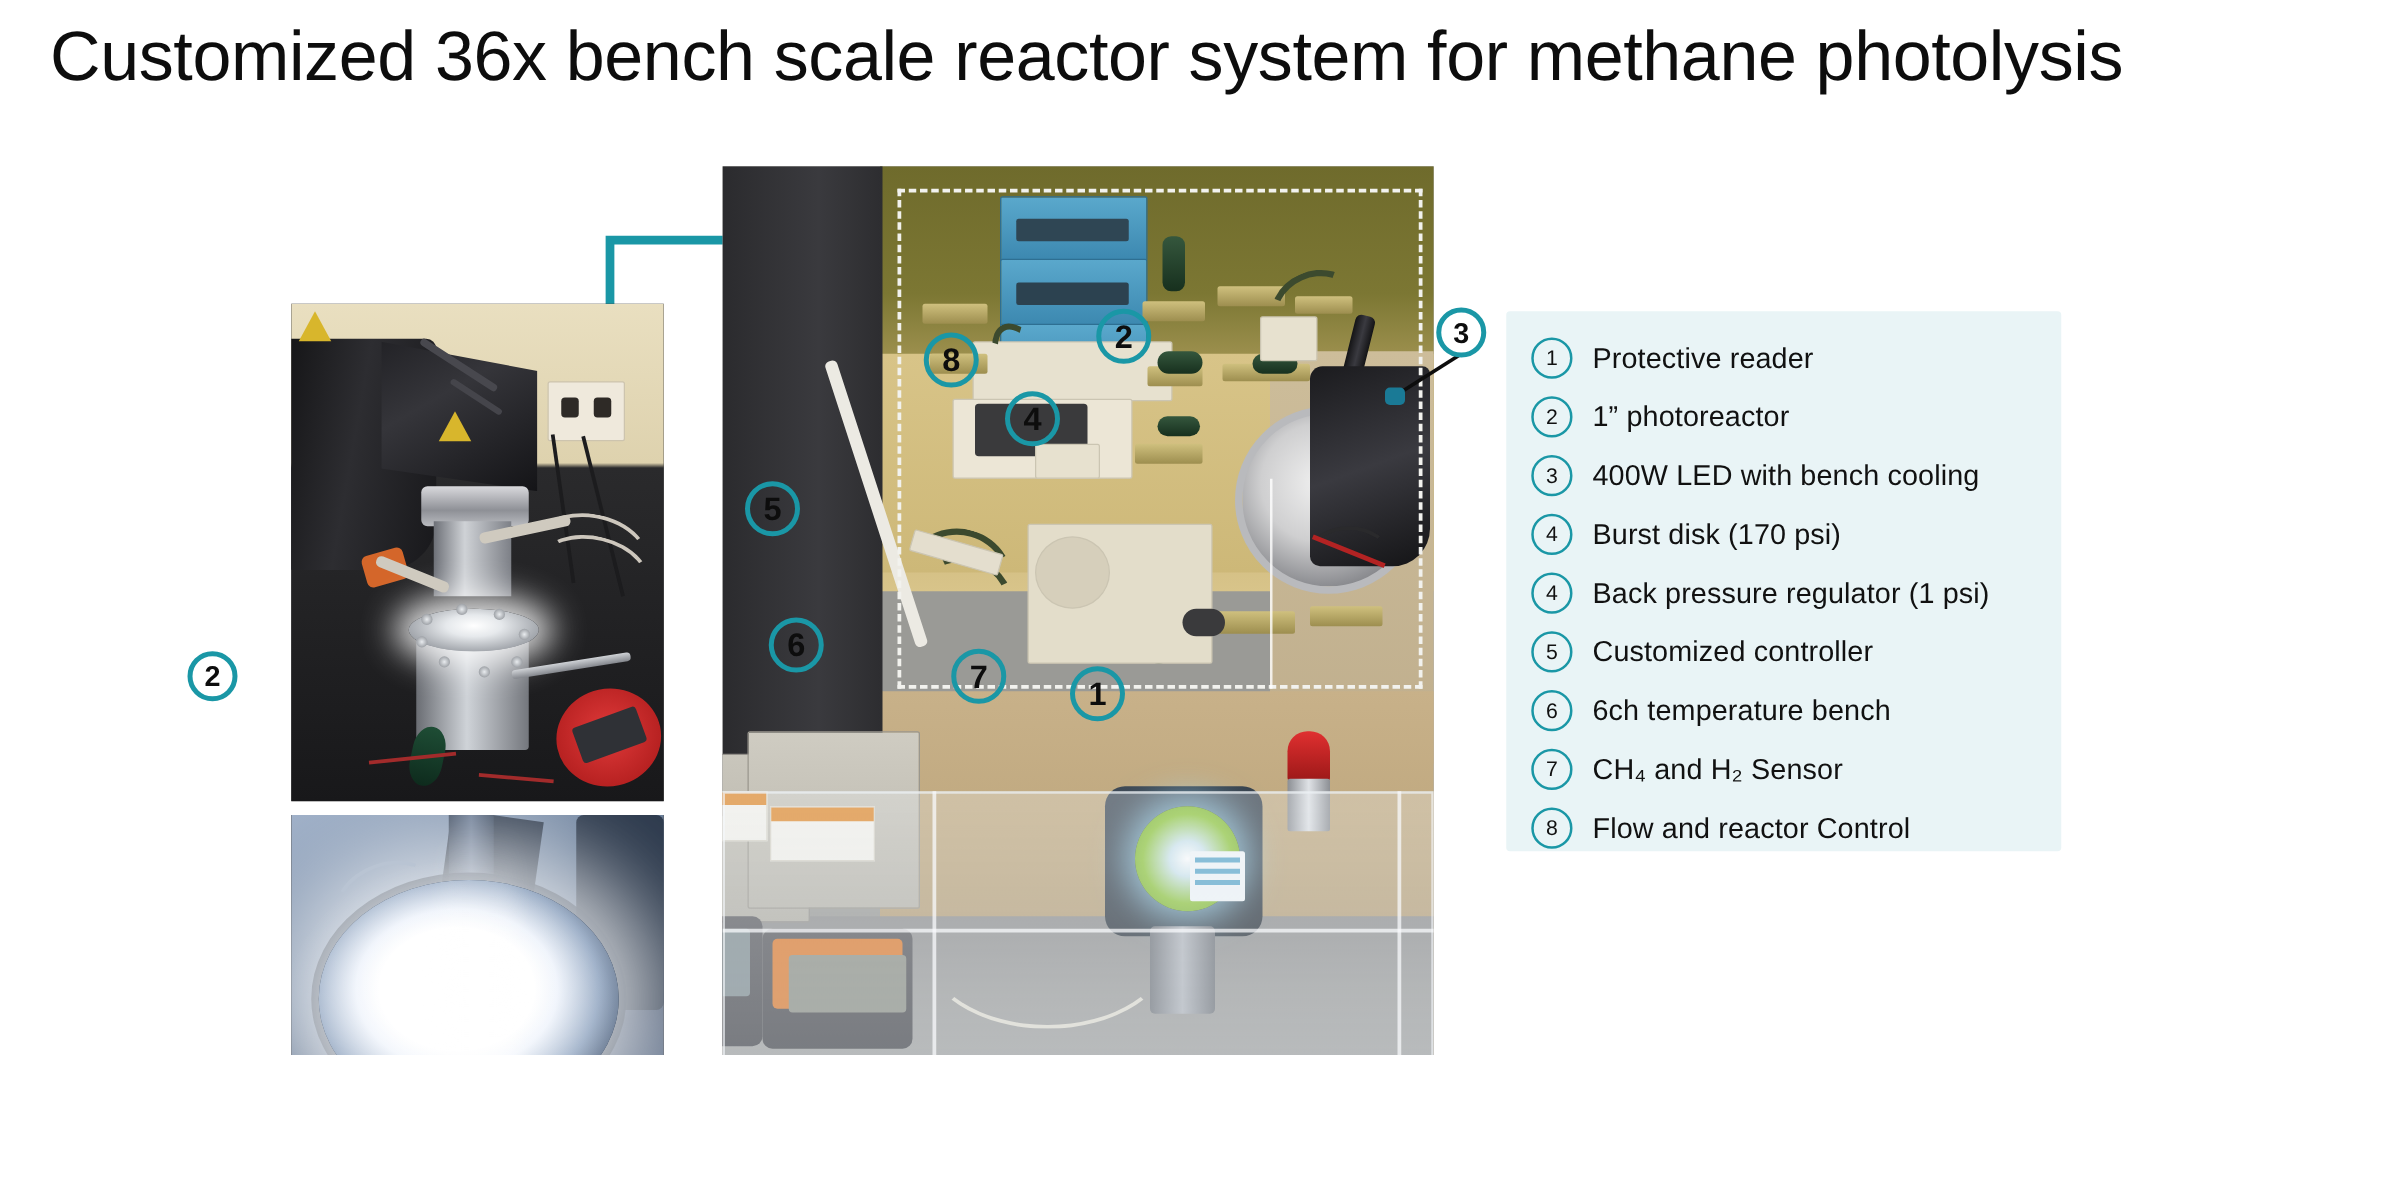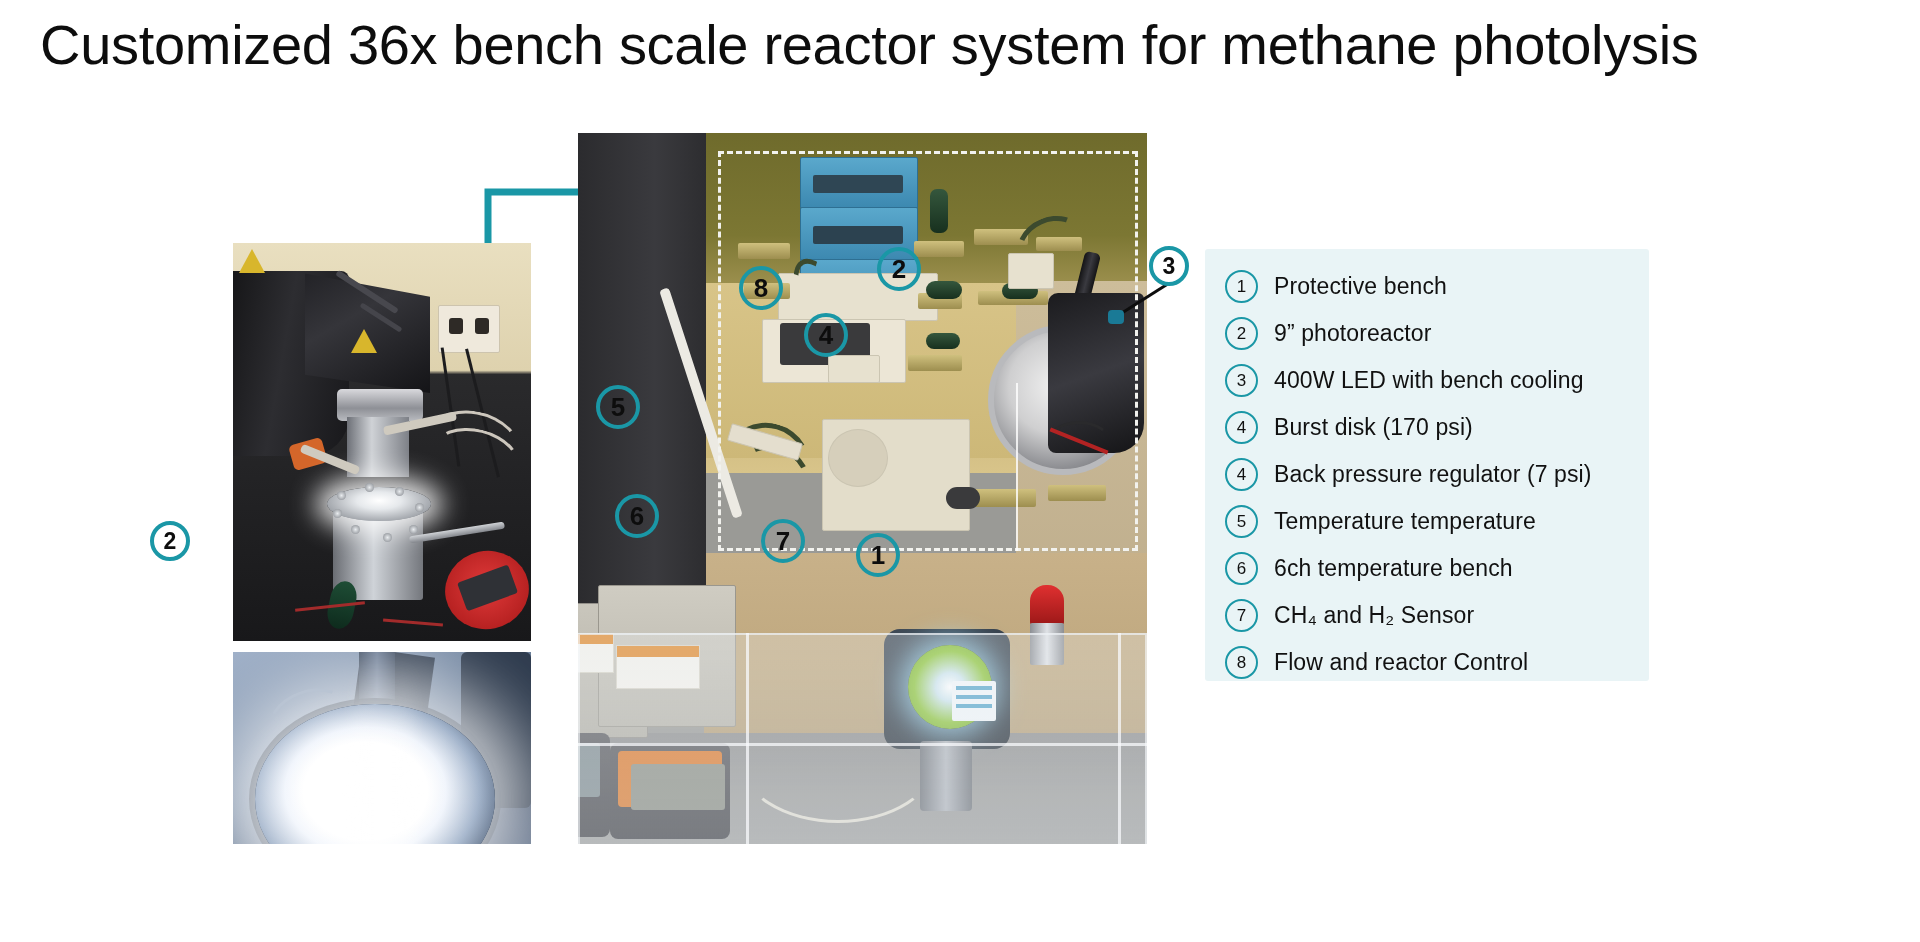--- a/index.html
+++ b/index.html
@@ -488,46 +488,46 @@
   <svg id="leader-3" viewBox="0 0 90 60">
     <line x1="6" y1="48" x2="66" y2="10" stroke="#0d0d0d" stroke-width="3"></line>
     <rect x="0" y="40" width="16" height="14" rx="4" fill="#1a7a96"></rect>
   </svg>
   <div class="marker standalone" style="left:1149px; top:246px;">3</div>
 
   <div id="legend-panel">
 
     <div class="legend-row">
       <div class="legend-badge">1</div>
-      <div class="legend-text">Protective bench</div>
+      <div class="legend-text">Protective reader</div>
     </div>
 
     <div class="legend-row">
       <div class="legend-badge">2</div>
-      <div class="legend-text">9” photoreactor</div>
+      <div class="legend-text">1” photoreactor</div>
     </div>
 
     <div class="legend-row">
       <div class="legend-badge">3</div>
       <div class="legend-text">400W LED with bench  cooling</div>
     </div>
 
     <div class="legend-row">
       <div class="legend-badge">4</div>
       <div class="legend-text">Burst disk (170 psi)</div>
     </div>
 
     <div class="legend-row">
       <div class="legend-badge">4</div>
-      <div class="legend-text">Back pressure regulator (7 psi)</div>
+      <div class="legend-text">Back pressure regulator (1 psi)</div>
     </div>
 
     <div class="legend-row">
       <div class="legend-badge">5</div>
-      <div class="legend-text">Temperature temperature</div>
+      <div class="legend-text">Customized controller</div>
     </div>
 
     <div class="legend-row">
       <div class="legend-badge">6</div>
       <div class="legend-text">6ch temperature bench</div>
     </div>
 
     <div class="legend-row">
       <div class="legend-badge">7</div>
       <div class="legend-text">CH₄ and H₂ Sensor</div>

